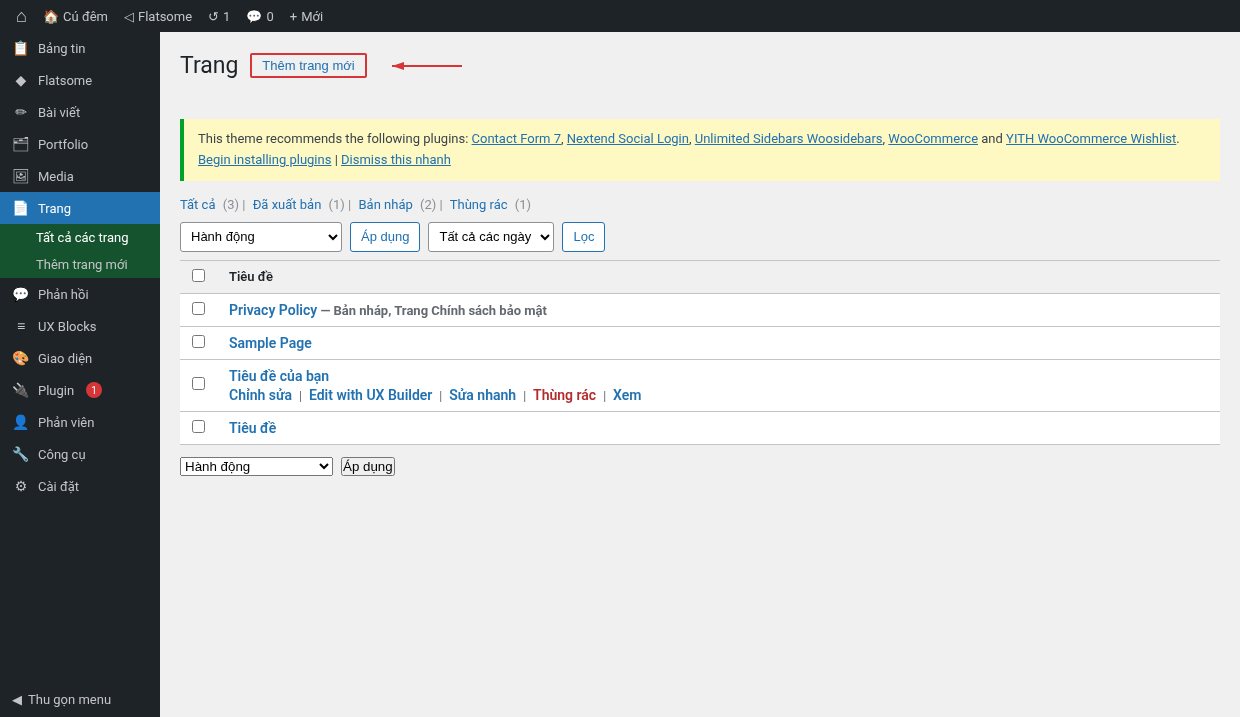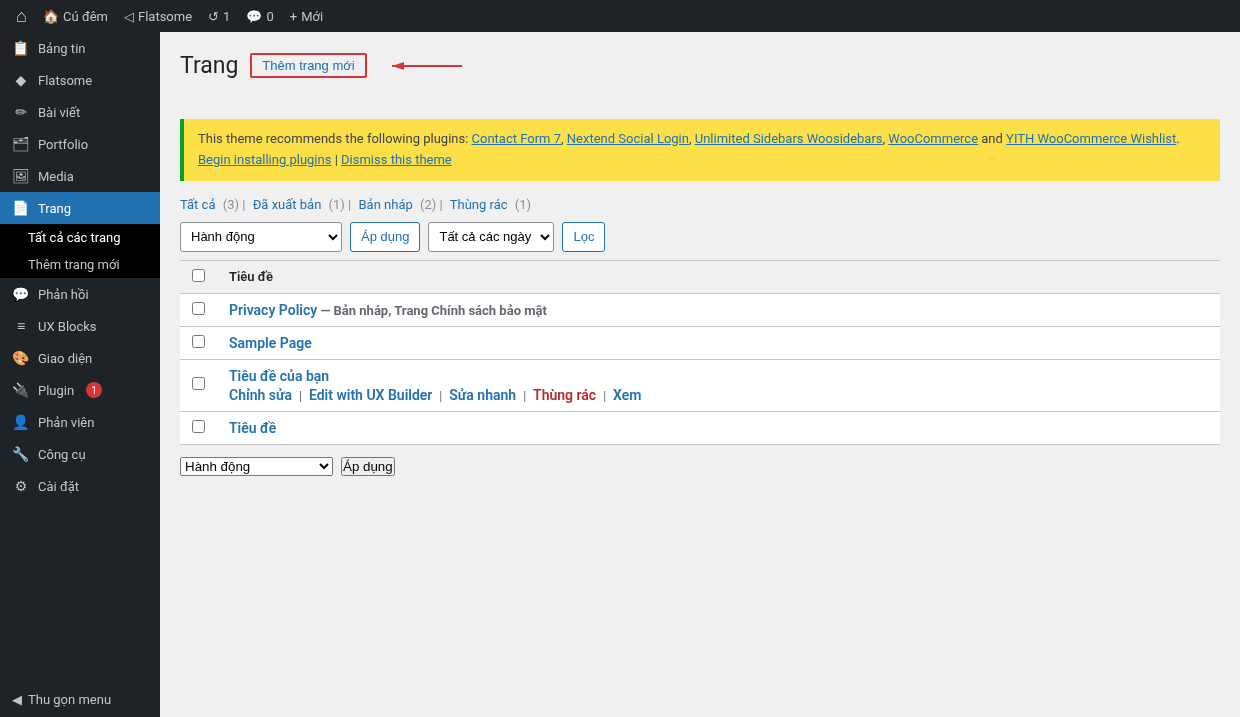--- a/index.html
+++ b/index.html
@@ -51,21 +51,21 @@
       align-items: center;
       gap: 8px;
       padding: 8px 12px;
       cursor: pointer;
       color: #c3c4c7;
       font-size: 13px;
       white-space: nowrap;
     }
     .sidebar-item.active { background: #2271b1; color: #fff; }
     .sidebar-icon { font-size: 14px; width: 18px; text-align: center; }
-    .sidebar-sub { background: #000000; }
+    .sidebar-sub { background: #14532d; padding-left: 8px; }
     .sidebar-sub .sidebar-item {
       padding: 6px 12px 6px 28px;
       font-size: 13px;
       color: #c3c4c7;
     }
     .sidebar-sub .sidebar-item.current { color: #fff; }
     .sidebar-badge {
       background: #d63638;
       color: #fff;
       border-radius: 50%;
@@ -121,21 +121,21 @@
 
     
     .arrow-container {
       display: flex;
       align-items: center;
       margin-left: 8px;
     }
 
     
     .notice {
-      background: #fde047;
+      background: #fef9c3;
       border-left: 4px solid #00a32a;
       padding: 10px 14px;
       margin-bottom: 16px;
       font-size: 13px;
       color: #3c434a;
       line-height: 1.6;
       margin-top: 40px;
     }
     .notice a { color: #2271b1; text-decoration: underline; }
 
@@ -351,21 +351,21 @@
       <span>This theme recommends the following plugins: </span>
       <a href="#">Contact Form 7</a><span>, </span>
       <a href="#">Nextend Social Login</a><span>, </span>
       <a href="#">Unlimited Sidebars Woosidebars</a><span>, </span>
       <a href="#">WooCommerce</a>
       <span> and </span>
       <a href="#">YITH WooCommerce Wishlist</a><span>.</span>
       <br>
       <a href="#">Begin installing plugins</a>
       <span> | </span>
-      <a href="#">Dismiss this theme</a>
+      <a href="#">Dismiss this nhanh</a>
     </div>
 
     <div class="filter-links">
       <a href="#">Tất cả</a>
       <span class="sep">(3) |</span>
       <a href="#">Đã xuất bản</a>
       <span class="sep">(1) |</span>
       <a href="#">Bản nháp</a>
       <span class="sep">(2) |</span>
       <a href="#">Thùng rác</a>

